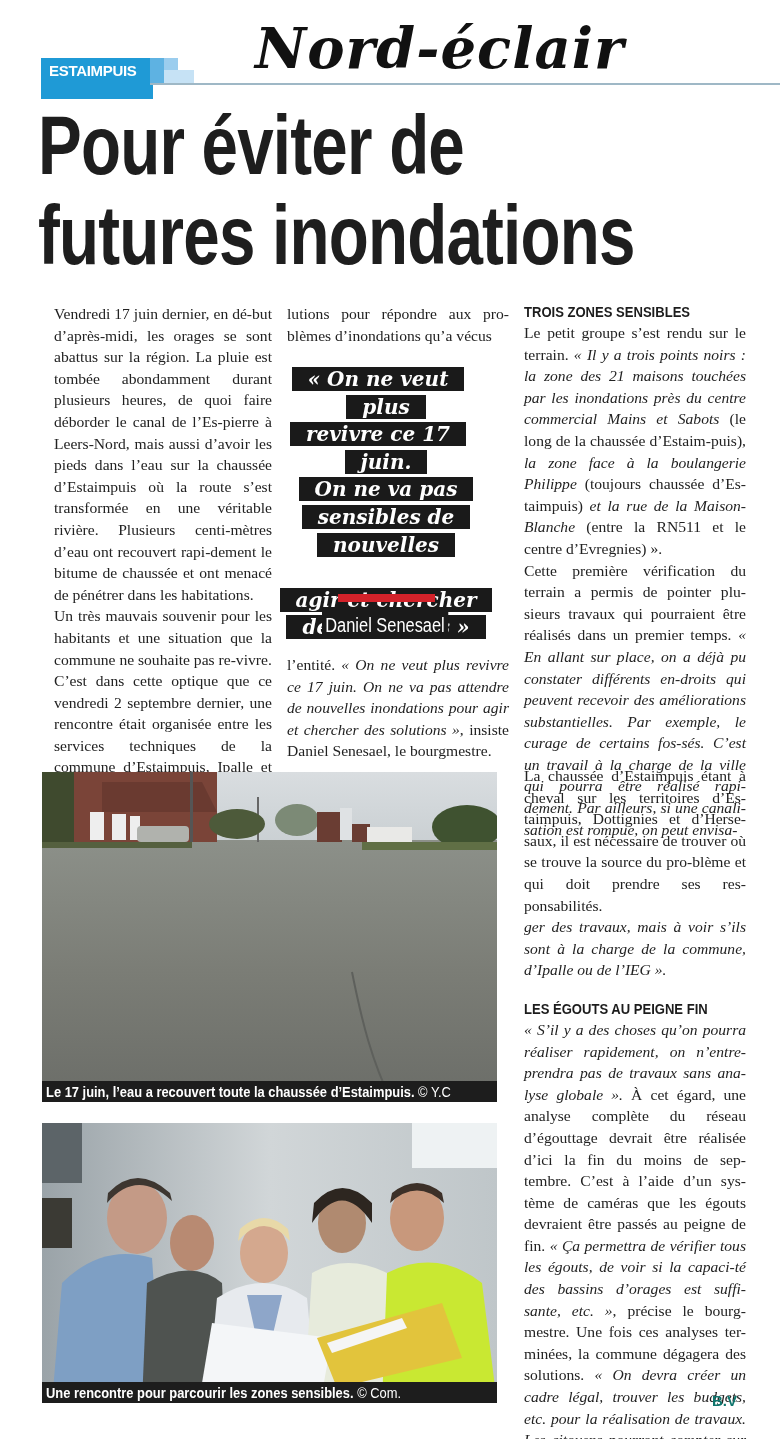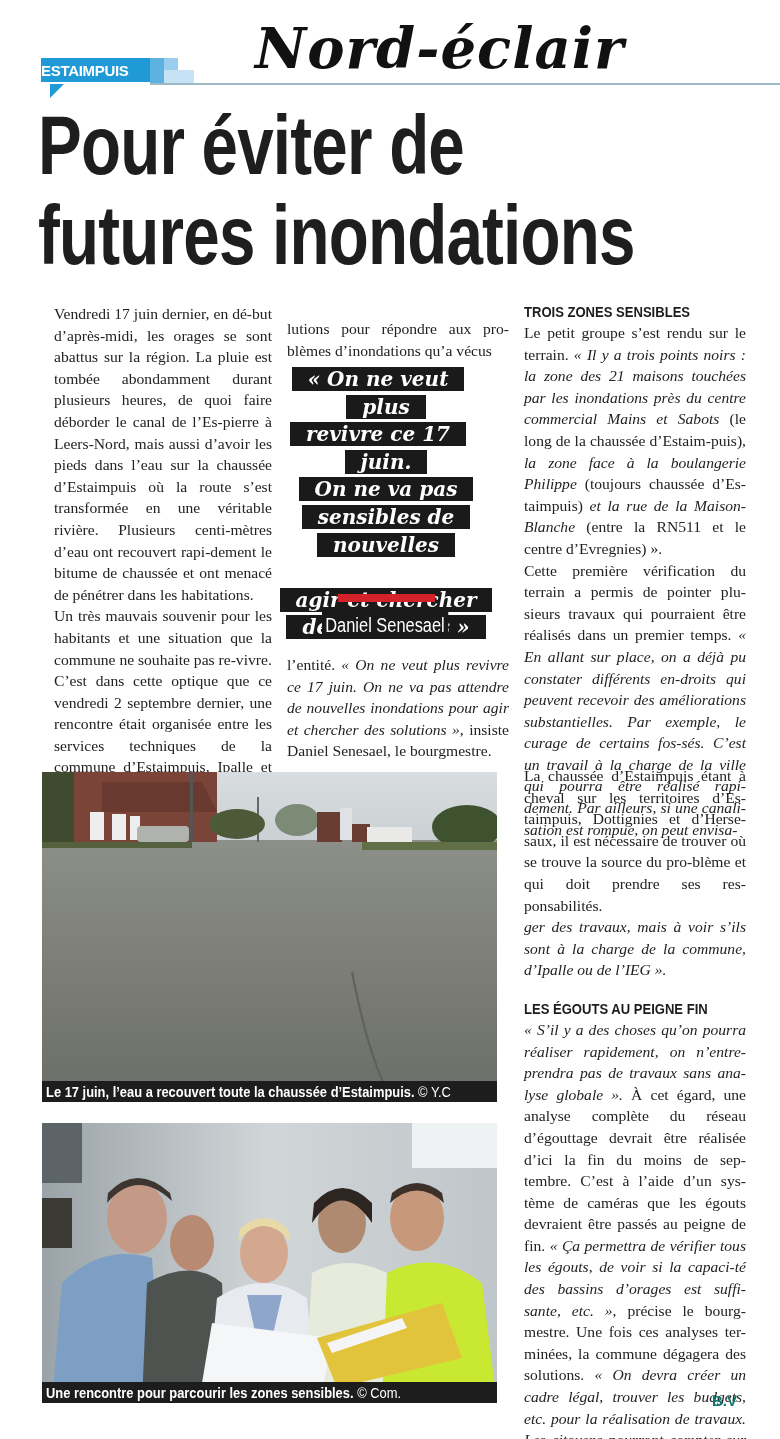--- a/index.html
+++ b/index.html
@@ -1,23 +1,23 @@
 <!DOCTYPE html>
 <html><head>
 <meta charset="utf-8">
 <style>
   html, body { margin: 0; padding: 0; background: #ffffff; }
   body { width: 780px; height: 1439px; position: relative; overflow: hidden; color: #1c1c1c; }
   .abs { position: absolute; }
 
   
   .tag {
-    left: 41px; top: 58px; height: 24px; width: 112px; background: #1f9ad6;
+    left: 41px; top: 58px; height: 41px; width: 112px; background: #1f9ad6;
     color: #fff; font-family: "Liberation Sans", sans-serif; font-weight: bold;
-    font-size: 15px; line-height: 26px; padding-left: 0; box-sizing: border-box;
+    font-size: 15px; line-height: 26px; padding-left: 8px; box-sizing: border-box;
     letter-spacing: -0.3px;
   }
   .tag-tail { left: 50px; top: 84px; width: 0; height: 0;
     border-left: 14px solid #1f9ad6; border-bottom: 14px solid transparent; }
   .tag-sq1 { left: 150px; top: 58px; width: 14px; height: 26px; background: #5eb2e2; }
   .tag-sq2 { left: 164px; top: 58px; width: 14px; height: 12px; background: #9bcdee; }
   .tag-sq3 { left: 164px; top: 70px; width: 30px; height: 14px; background: #c6e2f5; }
   .rule { left: 150px; top: 83px; width: 630px; height: 2px; background: #9fb8c6; }
   .brand {
     left: 255px; top: 16px; font-family: "DejaVu Serif", "Liberation Serif", serif;
@@ -36,21 +36,21 @@
 
   
   .col { font-family: "Liberation Serif", "DejaVu Serif", serif; font-size: 15.6px;
     line-height: 21.6px; color: #222; text-align: justify; hyphens: manual; margin-left: 12px; }
   .col p { margin: 0; }
   .col i { font-style: italic; }
   .sub { font-family: "Liberation Sans", sans-serif; font-weight: bold; font-size: 14.5px;
     line-height: 20px; color: #1c1c1c; transform: scaleX(0.9); transform-origin: left; white-space: nowrap; }
 
   .c1 { left: 42px; top: 303px; width: 218px; }
-  .c2a { left: 275px; top: 318px; width: 222px; }
+  .c2a { left: 275px; top: 303px; width: 222px; }
   .c2b { left: 275px; top: 654px; width: 222px; }
   .c3 { left: 512px; top: 302px; width: 222px; }
   .c3b { left: 512px; top: 765px; width: 222px; }
 
   
   .pq { left: 276px; top: 366px; width: 220px; text-align: center;
     font-family: "DejaVu Serif", serif; font-style: italic; font-weight: bold;
     font-size: 20px; line-height: 27.6px; }
   .pq span { background: #1a1a1a; color: #fff; padding: 0 16px; box-decoration-break: clone; -webkit-box-decoration-break: clone; }
   .pq-bar { left: 338px; top: 594px; width: 97px; height: 8px; background: #d3222a; }

